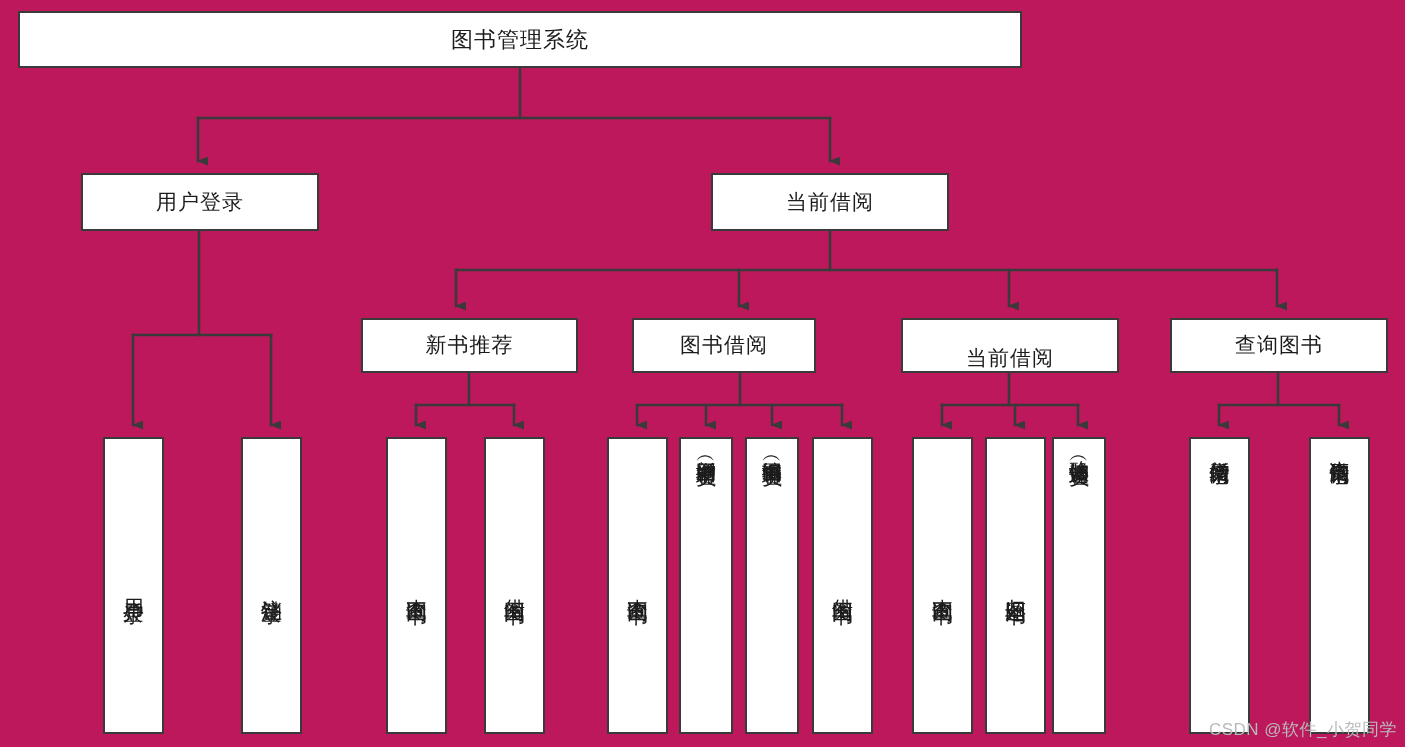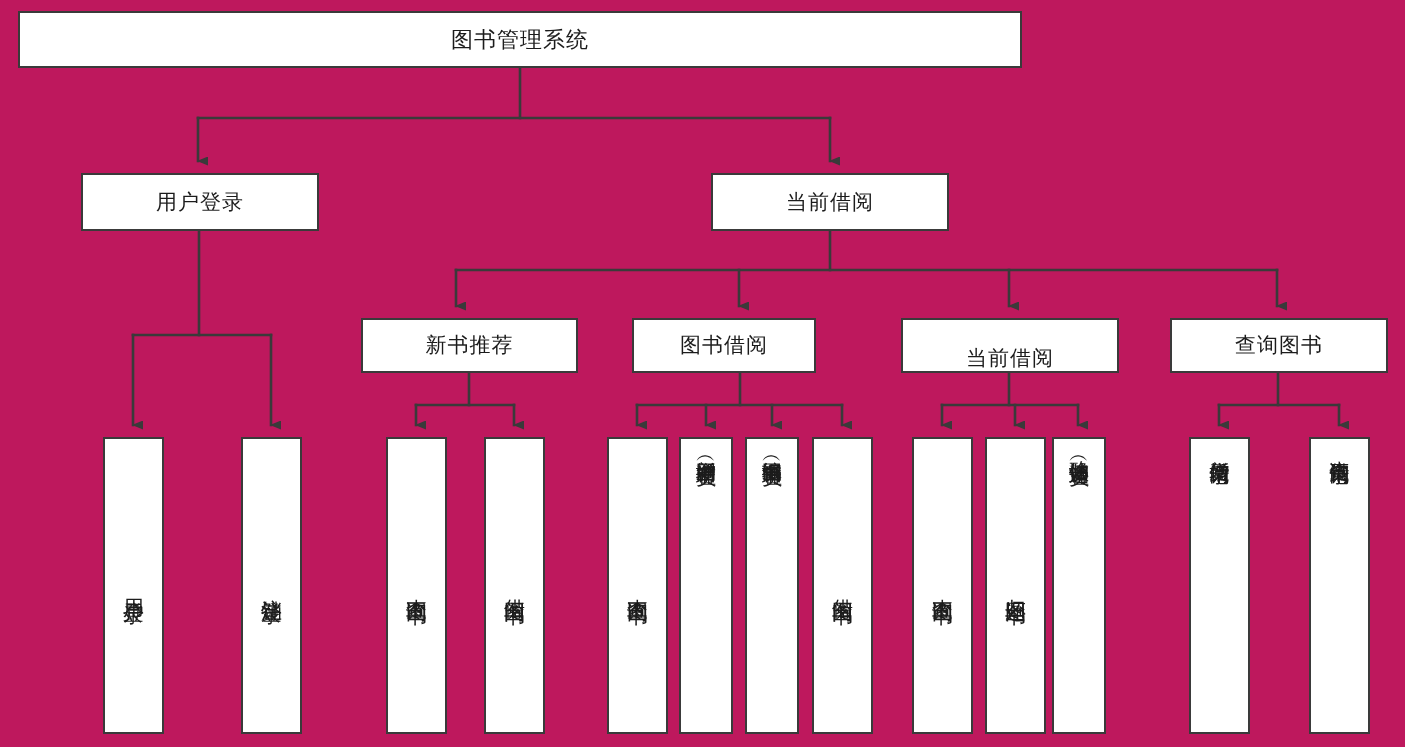--- a/index.html
+++ b/index.html
@@ -185,13 +185,14 @@
         <span class="label">确认归还（管理员）</span>
       </div>
       <div class="node vert tall" style="left: 1189px; top: 437px; width: 61px; height: 297px; border-color: rgb(58, 58, 58);">
         <span class="label">新增借阅记录</span>
       </div>
       <div class="node vert tall" style="left: 1309px; top: 437px; width: 61px; height: 297px; border-color: rgb(58, 58, 58);">
         <span class="label">查询借阅记录</span>
       </div>
     </div>
 
+  <div id="watermark">CSDN @软件_小贺同学</div>
 </div>
 
 </body></html>

